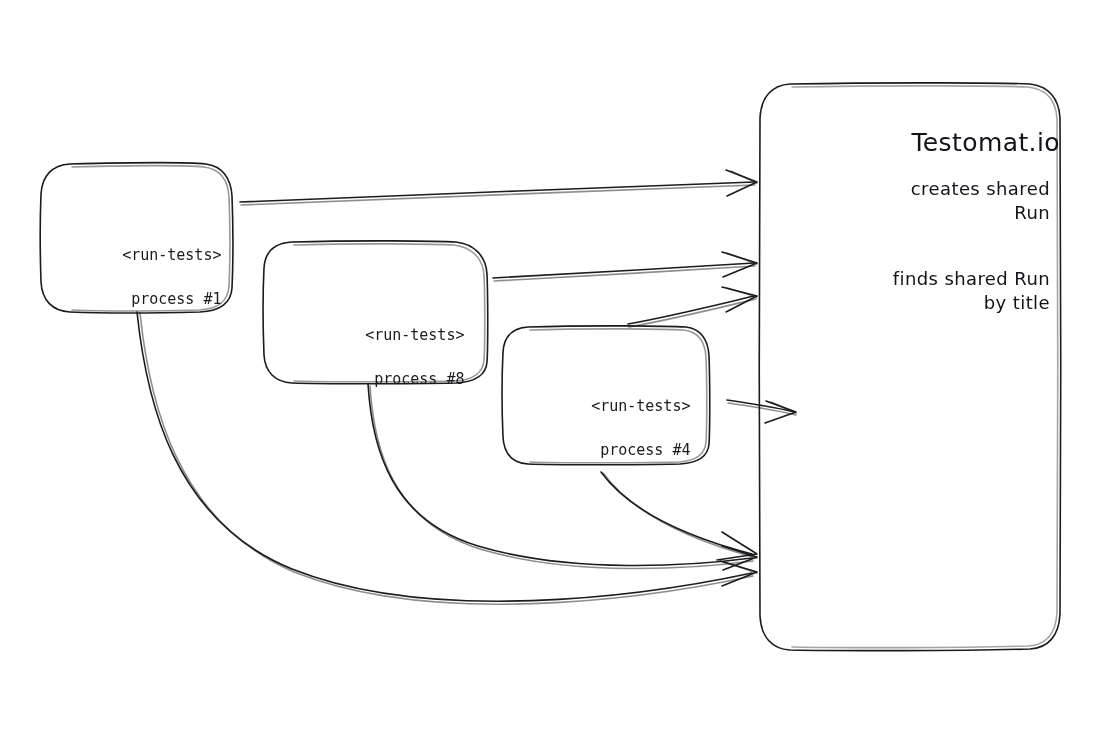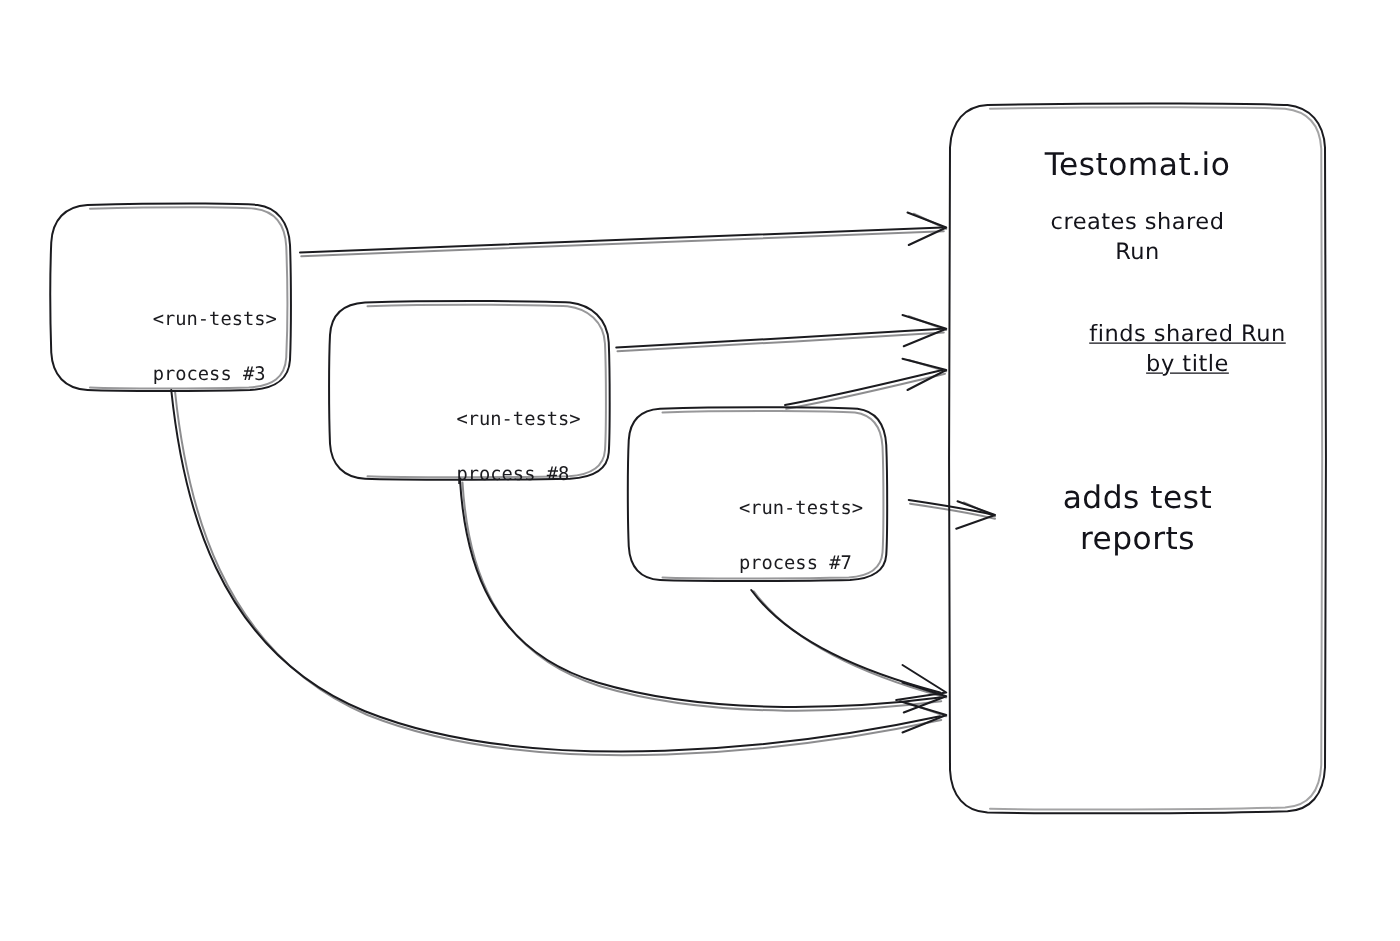--- a/index.html
+++ b/index.html
@@ -23,32 +23,33 @@
     top: 0;
     width: 1120px;
     height: 753px;
   }
   .mono-label {
     position: absolute;
     font-family: "DejaVu Sans Mono", "Liberation Mono", monospace;
     font-size: 15px;
     line-height: 22px;
     color: #1b1b1f;
-    text-align: left;
+    text-align: right;
     white-space: pre;
     letter-spacing: 0px;
   }
   .hand {
     position: absolute;
     font-family: "DejaVu Sans", sans-serif;
     color: #13131a;
-    text-align: center;
+    text-align: right;
     line-height: 1.32;
     white-space: pre-line;
     letter-spacing: 0.4px;
+    margin-top: 11px;
   }
   .hand.title {
     font-size: 25px;
     font-weight: 400;
   }
   .hand.step {
     font-size: 18px;
   }
   .hand.step-big {
     font-size: 25px;
@@ -148,38 +149,36 @@
         <path d="M601,472 C620,498 660,530 752,554"></path>
         <path d="M603,473 C622,499 662,532 753,557" opacity="0.5"></path>
         <path d="M722,532 L757,554 L717,560"></path>
       </g>
 
     </g>
   </svg>
 
   <div class="mono-label" style="left:86px; top:222px;">
     <span>&lt;run-tests&gt;</span><br>
-    <span>process #3</span>
+    <span>process #1</span>
   </div>
 
   <div class="mono-label" style="left:329px; top:302px;">
     <span>&lt;run-tests&gt;</span><br>
     <span>process #8</span>
   </div>
 
   <div class="mono-label" style="left:555px; top:373px;">
     <span>&lt;run-tests&gt;</span><br>
-    <span>process #7</span>
+    <span>process #4</span>
   </div>
 
   <div class="hand title" style="left:760px; top:115px; width:300px;">Testomat.io</div>
 
   <div class="hand step" style="left:770px; top:166px; width:280px;">creates shared
 Run</div>
 
-  <div class="hand step" style="left:810px; top:256px; width:280px;text-decoration:underline;">finds shared Run
+  <div class="hand step" style="left:770px; top:256px; width:280px;">finds shared Run
 by title</div>
 
-  <div class="hand step-big" style="left:770px; top:381px; width:280px;">adds test
-reports</div>
 
 
 </div>
 
 </body></html>

